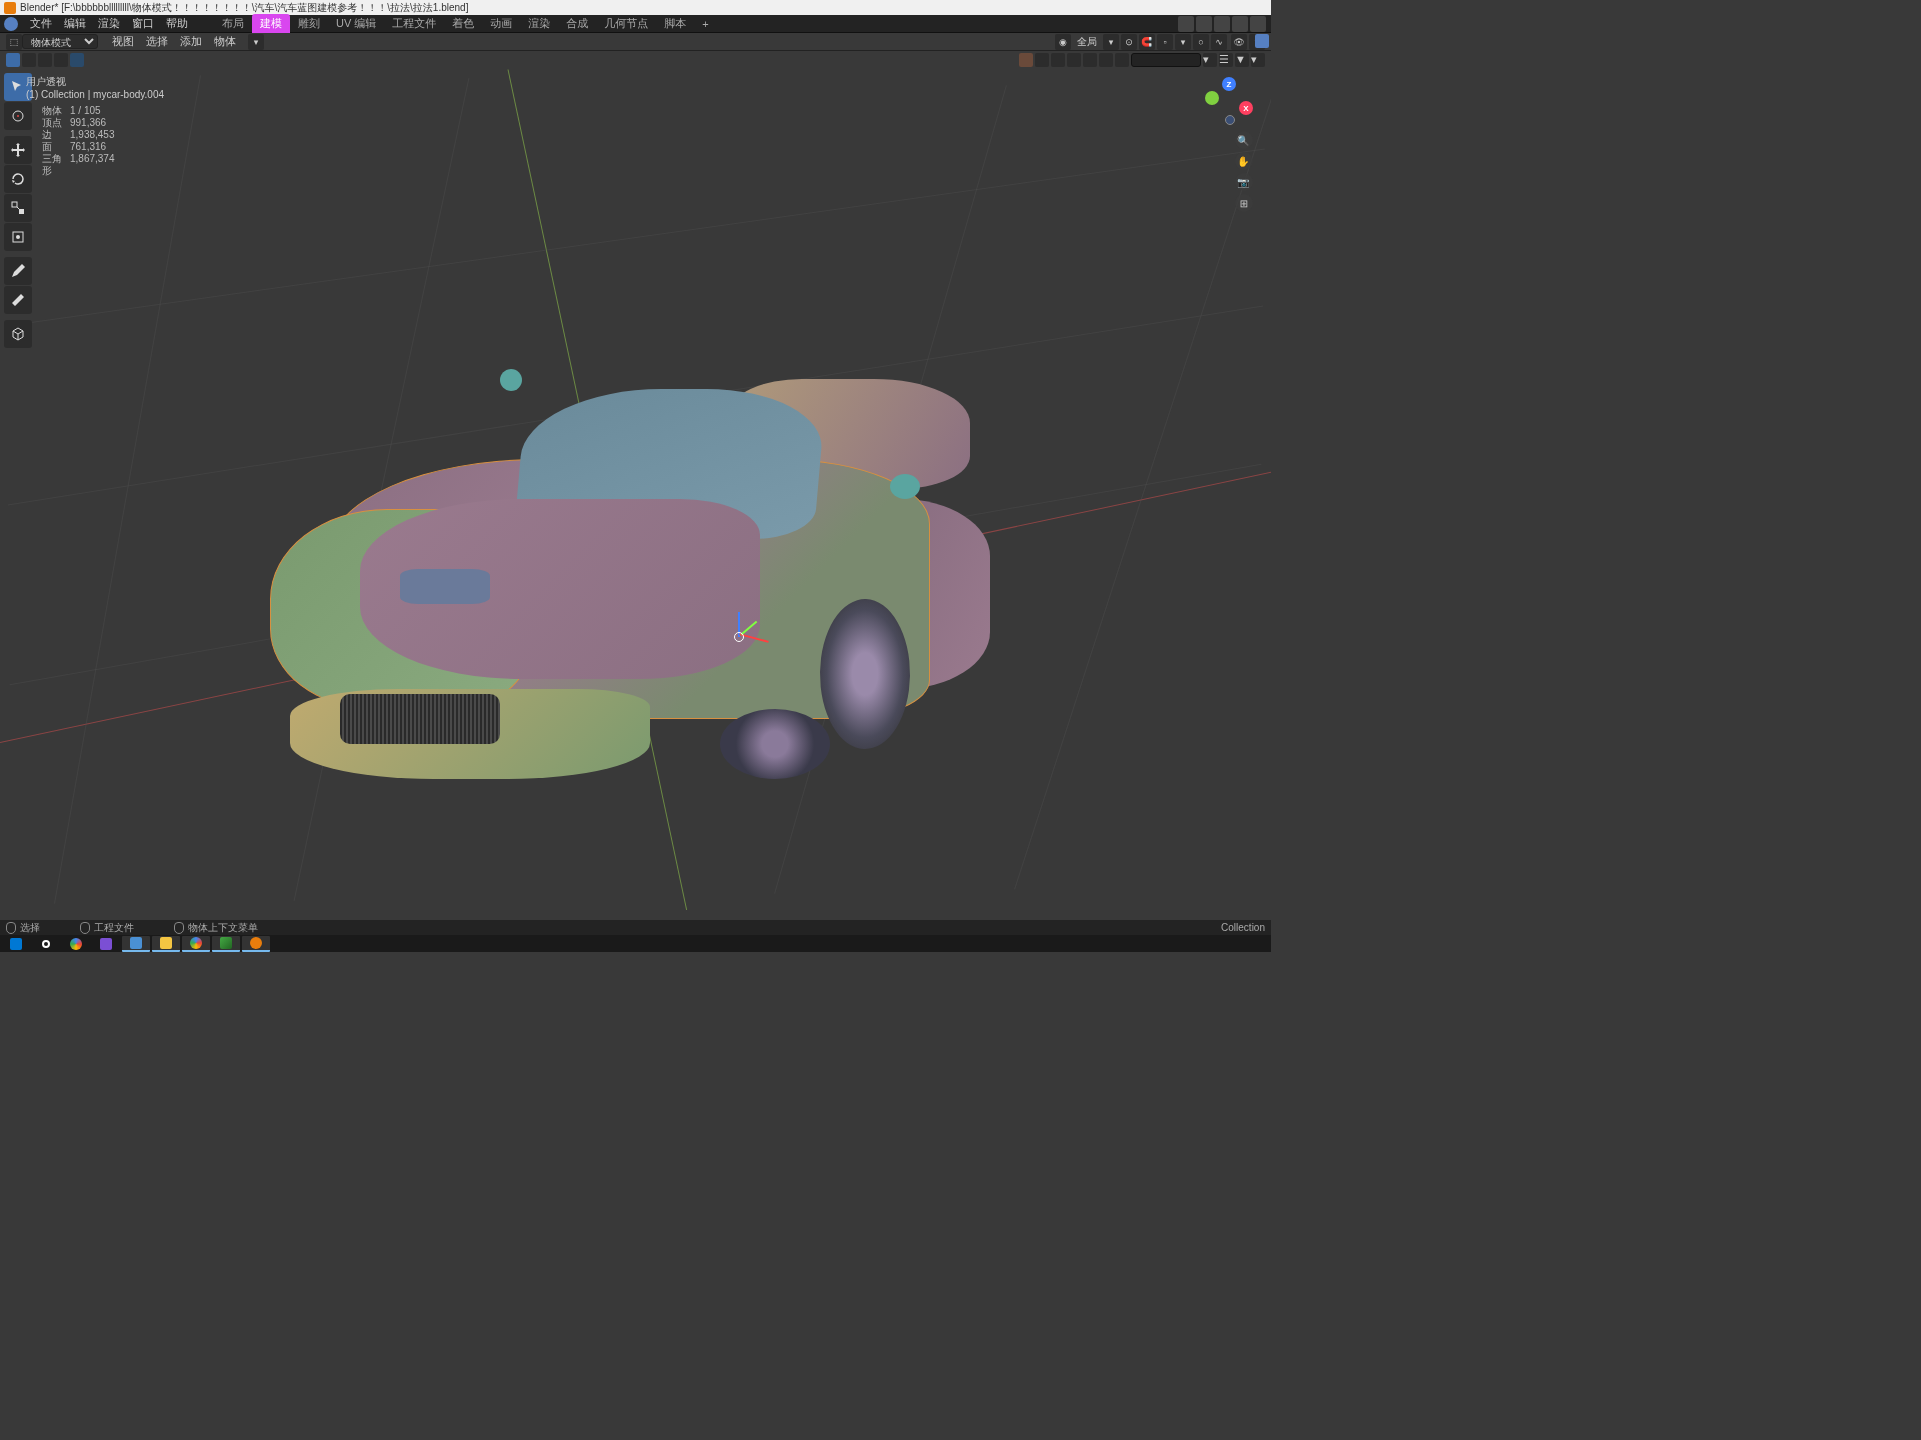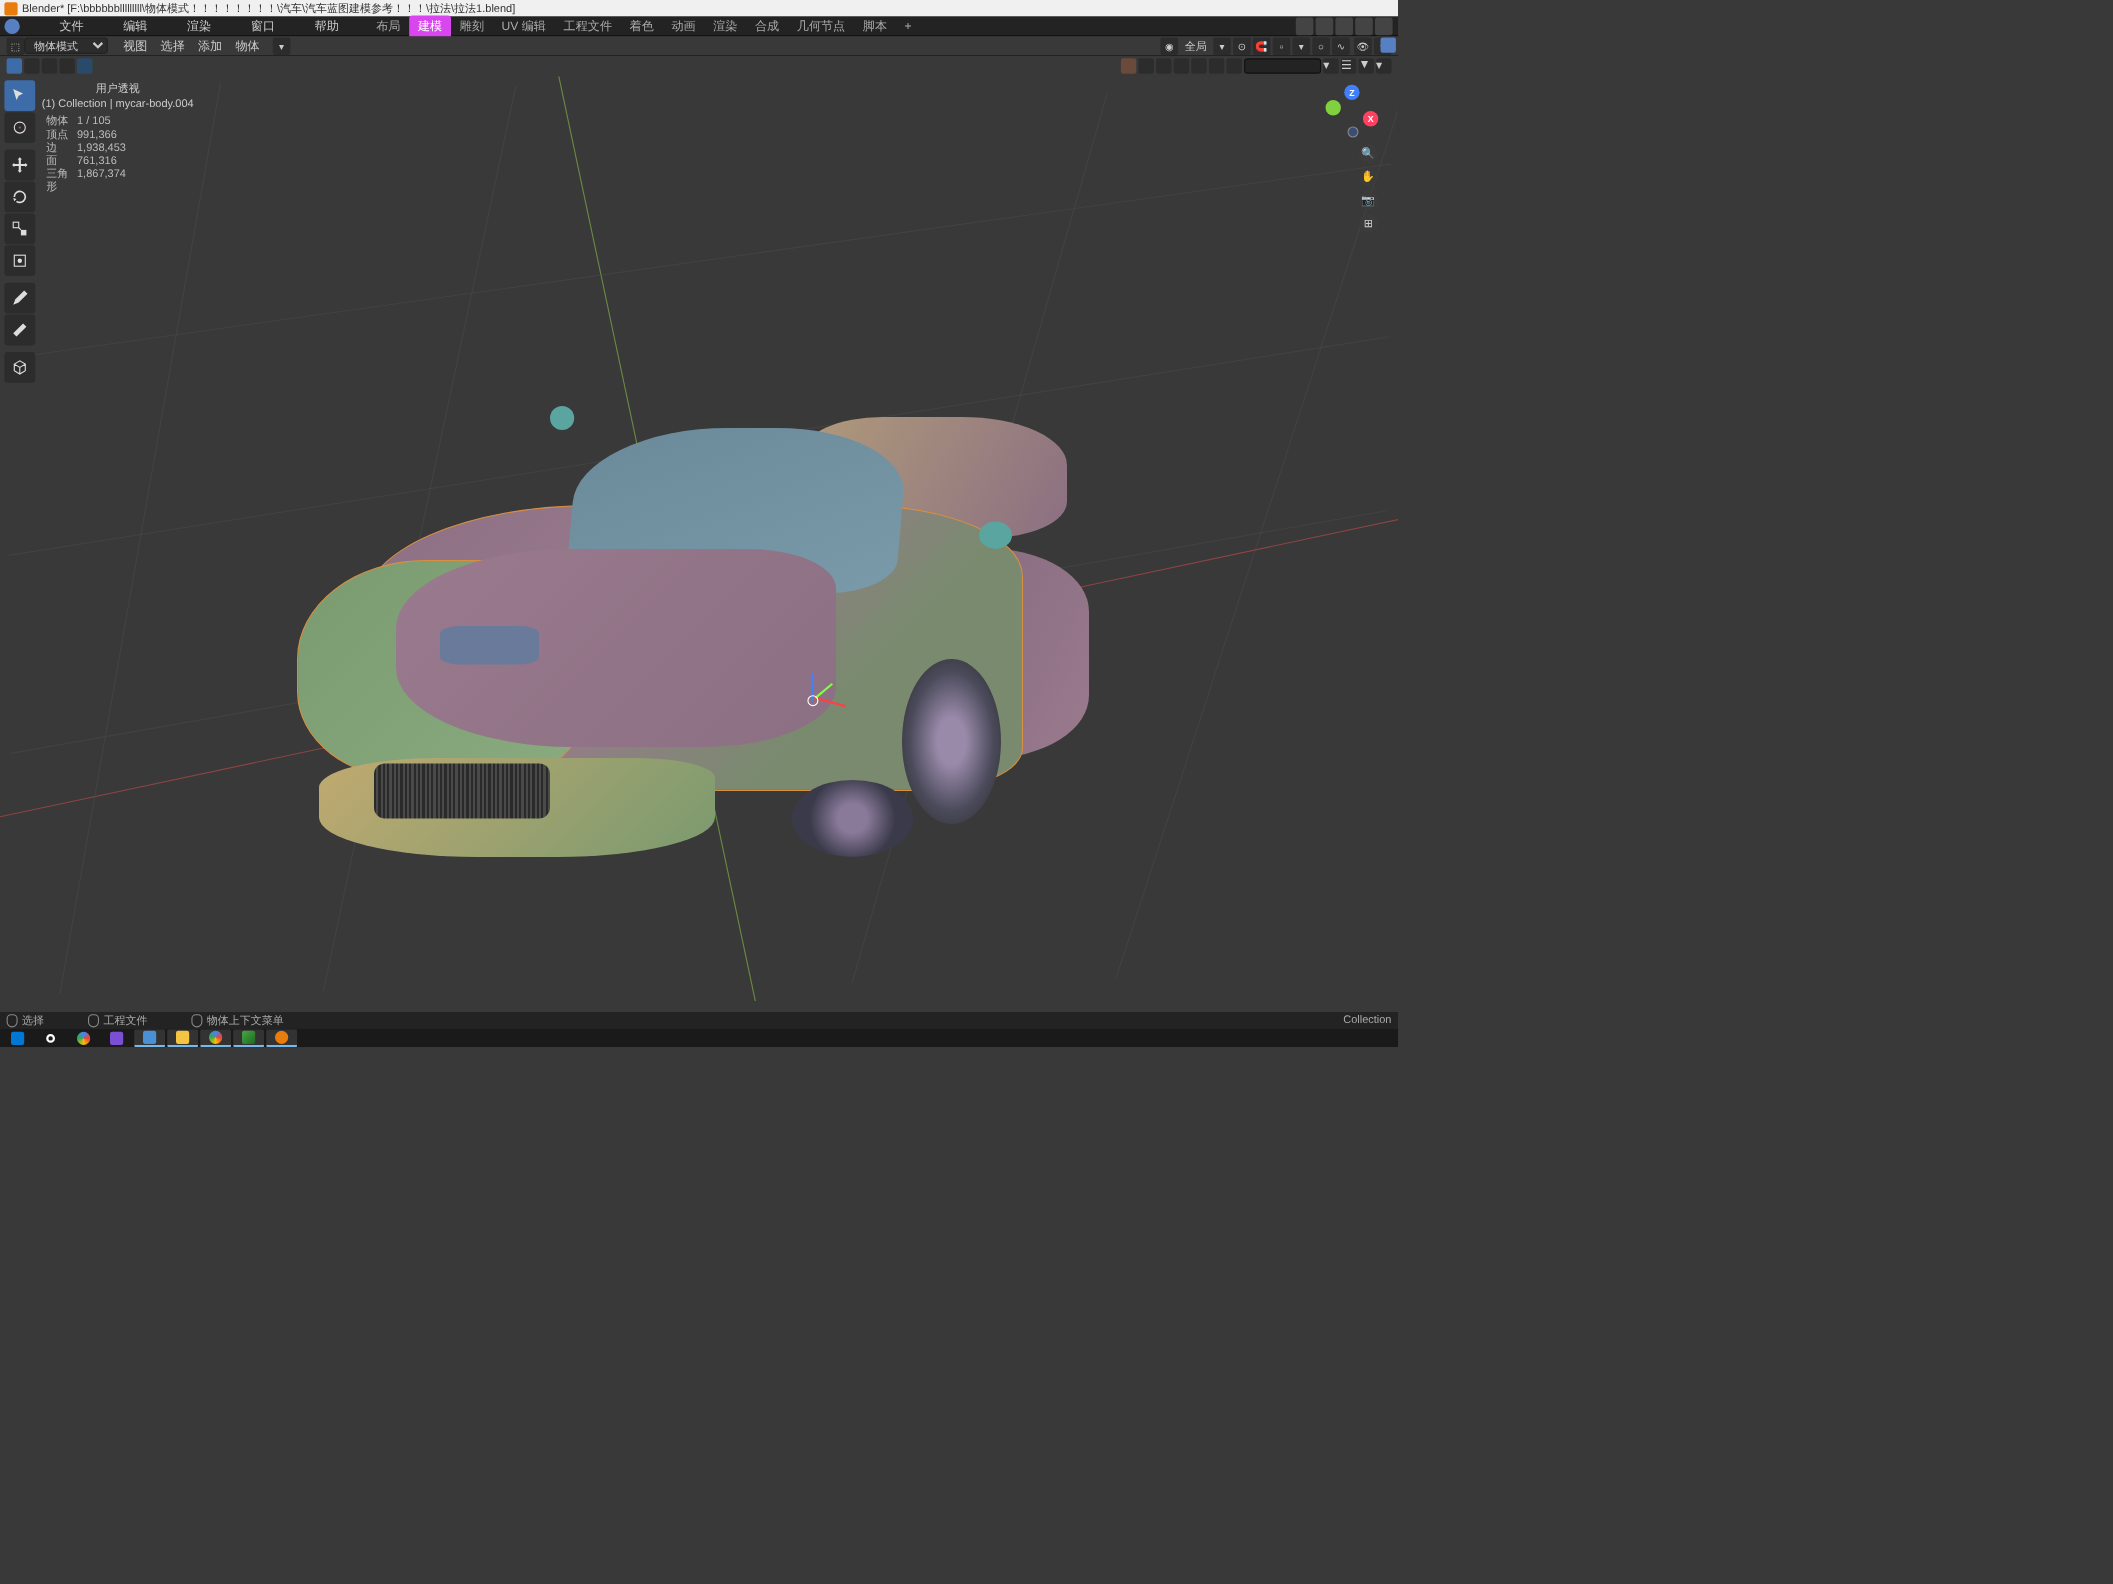--- a/index.html
+++ b/index.html
@@ -3,21 +3,21 @@
   <meta charset="utf-8">
   <style>
     * { margin: 0; padding: 0; box-sizing: border-box; font-family: sans-serif; }
     body { background: #393939; color: #ccc; font-size: 11px; overflow: hidden; width: 1271px; height: 952px; position: relative; }
     
     .title-bar { height: 15px; background: #f0f0f0; color: #333; display: flex; align-items: center; padding: 0 4px; font-size: 10px; }
     .title-bar-icon { width: 12px; height: 12px; background: #e87d0d; border-radius: 2px; margin-right: 4px; }
     
     .top-menu { height: 18px; background: #232323; display: flex; align-items: center; padding: 0 4px; border-bottom: 1px solid #111; }
     .blender-logo { width: 14px; height: 14px; background: #5680c2; border-radius: 50%; margin-right: 6px; }
-    .menu-item { padding: 2px 6px; color: #ccc; cursor: pointer; font-size: 11px; margin-left: 24px; }
+    .menu-item { padding: 2px 6px; color: #ccc; cursor: pointer; font-size: 11px; }
     .menu-spacer { flex: 1; }
     .workspace-tab { padding: 2px 8px; color: #aaa; font-size: 11px; cursor: pointer; }
     .workspace-tab.active { background: #d946ef; color: #fff; border-radius: 3px 3px 0 0; }
     .top-icon-btn { width: 16px; height: 16px; background: #444; margin: 0 1px; border-radius: 2px; cursor: pointer; }
     
     .header-bar { height: 18px; background: #393939; display: flex; align-items: center; padding: 0 6px; border-bottom: 1px solid #222; }
     .mode-select { background: #2c2c2c; color: #ccc; border: 1px solid #222; border-radius: 3px; padding: 1px 4px; font-size: 10px; width: 76px; height: 15px; }
     .hdr-menu { padding: 2px 6px; font-size: 11px; color: #ccc; cursor: pointer; }
     .hdr-right { margin-left: auto; display: flex; align-items: center; gap: 2px; }
     .hdr-btn { width: 16px; height: 16px; background: #2c2c2c; border-radius: 2px; cursor: pointer; display: flex; align-items: center; justify-content: center; font-size: 9px; }
@@ -56,21 +56,21 @@
     .gizmo-x { position: absolute; left: 25px; top: 25px; width: 30px; height: 2px; background: #ff4040; transform: rotate(15deg); }
     .gizmo-y { position: absolute; left: 25px; top: 15px; width: 20px; height: 2px; background: #80ff40; transform: rotate(-40deg); }
     .gizmo-center { position: absolute; left: 20px; top: 20px; width: 10px; height: 10px; border: 1px solid #fff; border-radius: 50%; }
     
     .left-toolbar { position: absolute; left: 4px; top: 4px; width: 28px; display: flex; flex-direction: column; gap: 1px; }
     .tool-btn { width: 28px; height: 28px; background: #2c2c2c; border-radius: 3px; cursor: pointer; display: flex; align-items: center; justify-content: center; }
     .tool-btn.active { background: #3d6ca8; }
     .tool-btn svg { width: 16px; height: 16px; }
     .tool-sep { height: 4px; }
     
-    .overlay-info { position: absolute; left: 38px; top: 6px; font-size: 10px; color: #ccc; text-align: center; }
+    .overlay-info { position: absolute; left: 26px; top: 6px; font-size: 10px; color: #ccc; }
     .overlay-line { line-height: 13px; }
     .stats { position: absolute; left: 42px; top: 36px; font-size: 10px; color: #bbb; }
     .stats-row { display: flex; line-height: 12px; }
     .stats-label { width: 28px; }
     
     .nav-gizmo { position: absolute; right: 18px; top: 8px; width: 48px; height: 48px; }
     .nav-axis { position: absolute; width: 14px; height: 14px; border-radius: 50%; font-size: 8px; display: flex; align-items: center; justify-content: center; font-weight: bold; cursor: pointer; }
     .nav-z { background: #4080ff; color: #fff; left: 17px; top: 0; }
     .nav-x { background: #ff4060; color: #fff; right: 0; top: 24px; }
     .nav-y { background: #80d040; color: #333; left: 0; top: 14px; }

